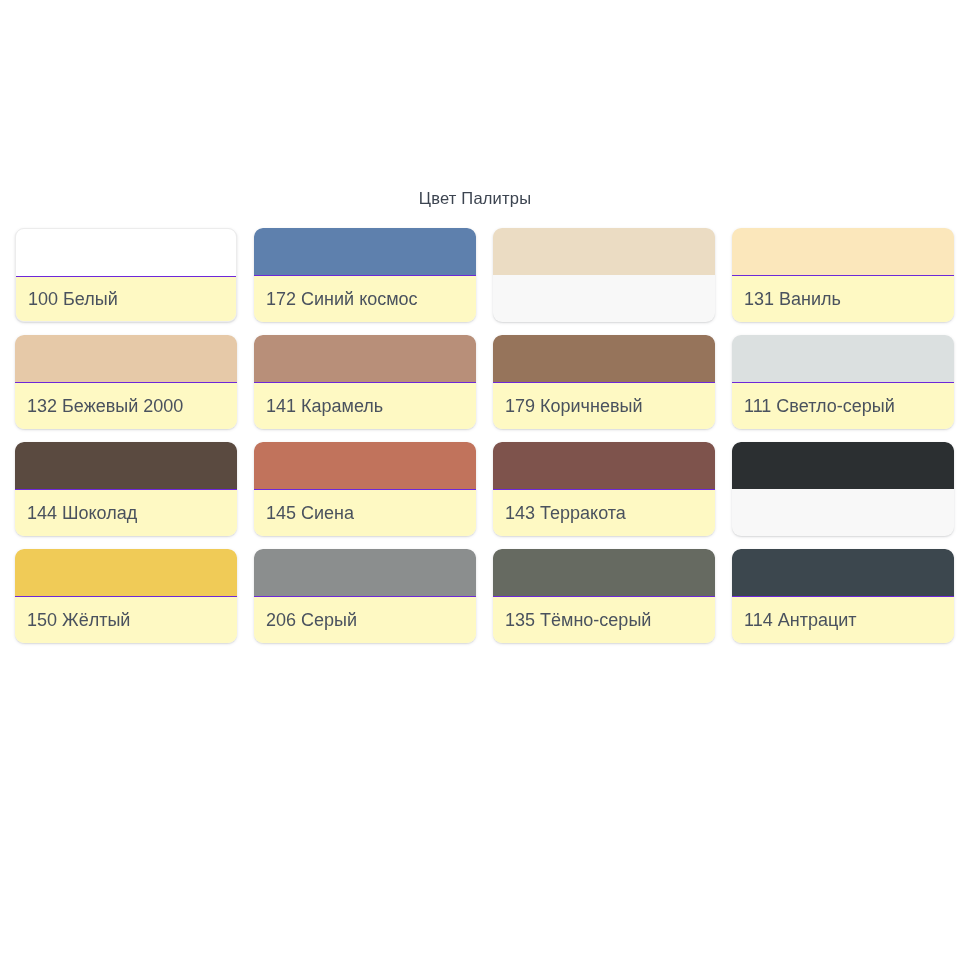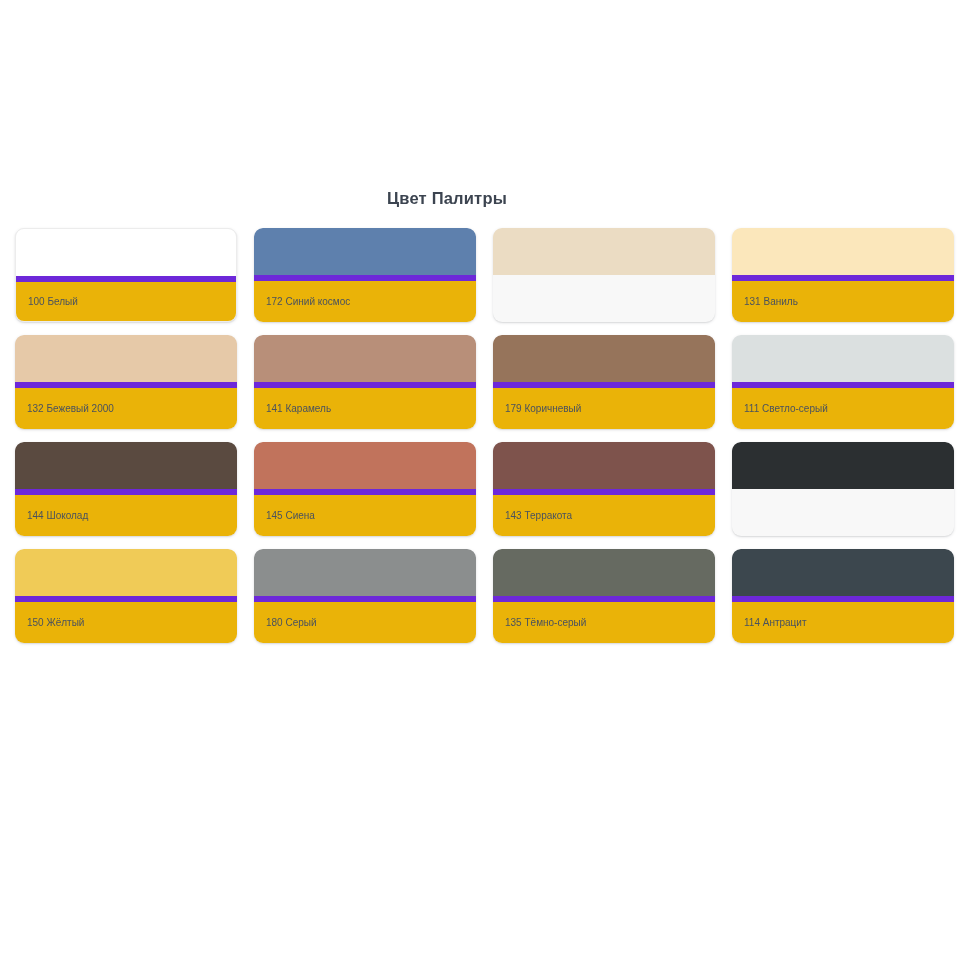--- a/index.html
+++ b/index.html
@@ -22,23 +22,24 @@
     box-sizing: border-box;
   }
 
   .palette-title {
     position: absolute;
     top: 189px;
     left: 0;
     width: 894px;
     text-align: center;
     font-size: 16.5px;
-    font-weight: bold;
+    font-weight: normal;
     color: #3c4450;
     letter-spacing: 0.2px;
+    padding-left: 28px;
   }
 
   .palette-grid {
     position: absolute;
     top: 228px;
     left: 15px;
     width: 940px;
     display: grid;
     grid-template-columns: repeat(4, 222px);
     column-gap: 17px;
@@ -70,24 +71,24 @@
     border-top-left-radius: 8px;
     border-top-right-radius: 8px;
   }
 
   .card-label {
     flex: 1 1 auto;
     display: flex;
     align-items: center;
     padding-left: 12px;
     padding-right: 10px;
-    font-size: 10px;
+    font-size: 18px;
     color: #4a525e;
-    background: #eab308;
-    border-top: 6px solid #6d28d9;
+    background: #fef9c3;
+    border-top: 1px solid #6d28d9;
     white-space: nowrap;
     overflow: hidden;
     text-overflow: ellipsis;
   }
 </style>
 </head>
 <body>
 
 <div class="page">
 
@@ -139,21 +140,21 @@
       </div>
       <div class="color-card">
         <div class="swatch" style="background: rgb(43, 47, 49);"></div>
       </div>
       <div class="color-card">
         <div class="swatch" style="background: rgb(240, 203, 87);"></div>
         <div class="card-label">150 Жёлтый</div>
       </div>
       <div class="color-card">
         <div class="swatch" style="background: rgb(139, 142, 142);"></div>
-        <div class="card-label">180 Серый</div>
+        <div class="card-label">206 Серый</div>
       </div>
       <div class="color-card">
         <div class="swatch" style="background: rgb(102, 106, 97);"></div>
         <div class="card-label">135 Тёмно-серый</div>
       </div>
       <div class="color-card">
         <div class="swatch" style="background: rgb(60, 71, 78);"></div>
         <div class="card-label">114 Антрацит</div>
       </div>
     </div>

